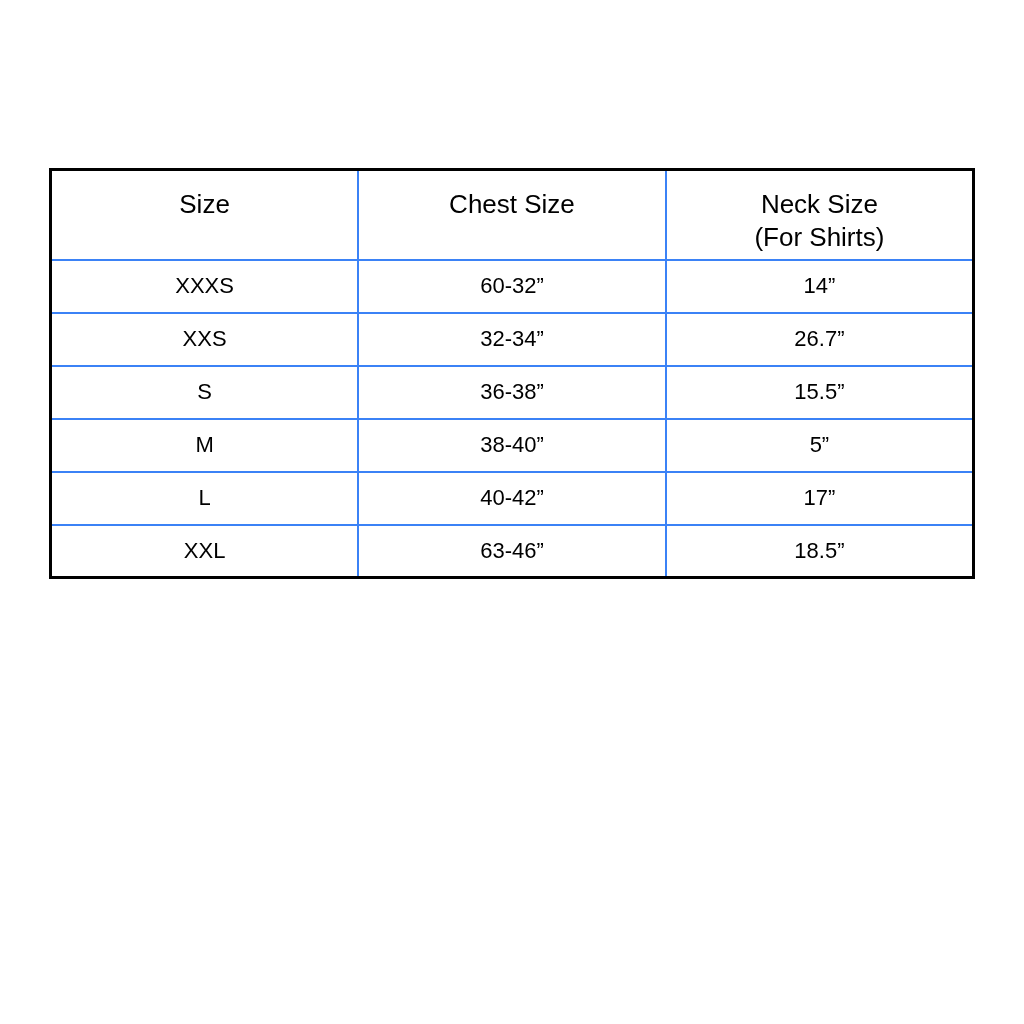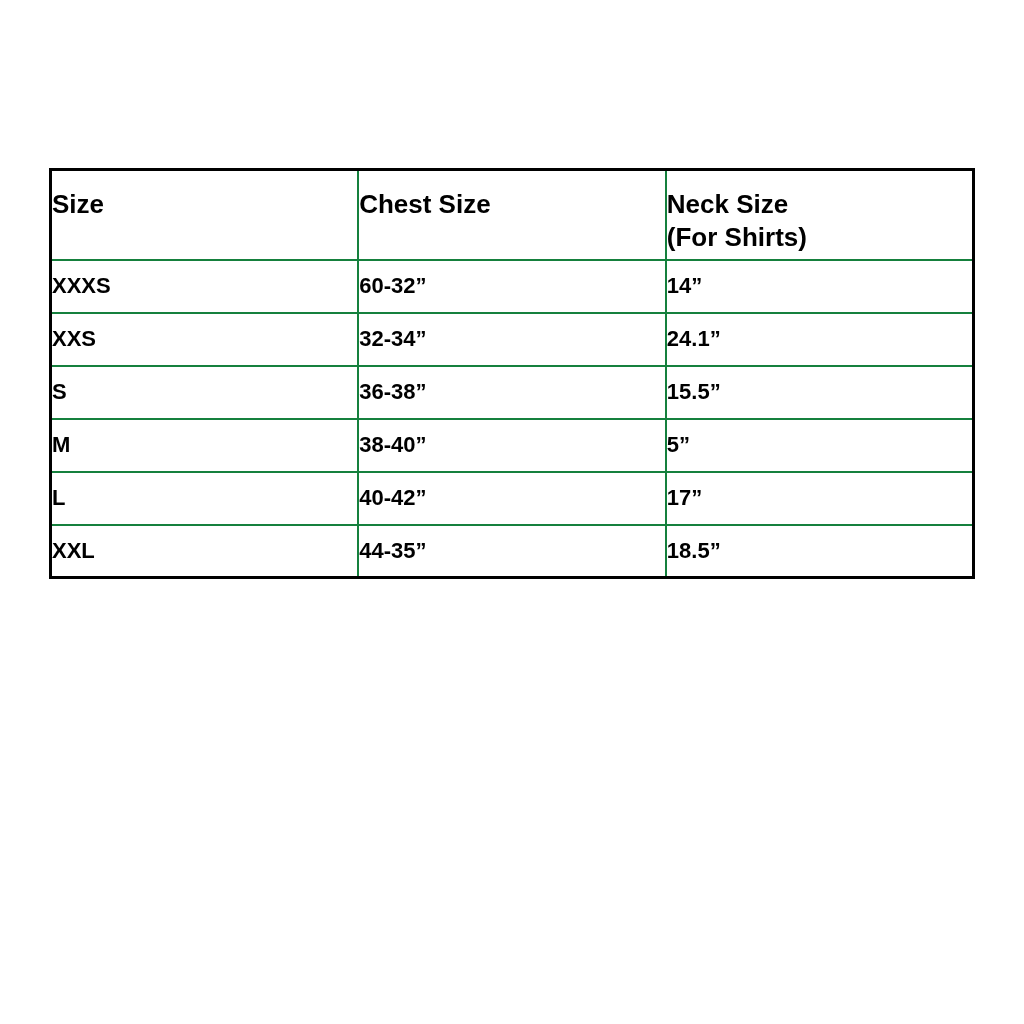--- a/index.html
+++ b/index.html
@@ -24,23 +24,23 @@
   }
   table.size-table {
     width: 926px;
     margin: 0 auto;
     border-collapse: collapse;
     table-layout: fixed;
     border: 3px solid #000000;
   }
   table.size-table th,
   table.size-table td {
-    border: 2px solid #15803d;
-    text-align: left;
-    font-weight: bold;
+    border: 2px solid #3b82f6;
+    text-align: center;
+    font-weight: normal;
   }
   table.size-table th {
     height: 90px;
     vertical-align: top;
     padding-top: 17px;
     font-size: 26px;
     line-height: 1.25;
   }
   table.size-table td {
     height: 53px;
@@ -74,37 +74,37 @@
     </thead>
     <tbody id="table-body">
         <tr>
           <td>XXXS</td>
           <td>60-32”</td>
           <td>14”</td>
         </tr>
         <tr>
           <td>XXS</td>
           <td>32-34”</td>
-          <td>24.1”</td>
+          <td>26.7”</td>
         </tr>
         <tr>
           <td>S</td>
           <td>36-38”</td>
           <td>15.5”</td>
         </tr>
         <tr>
           <td>M</td>
           <td>38-40”</td>
           <td>5”</td>
         </tr>
         <tr>
           <td>L</td>
           <td>40-42”</td>
           <td>17”</td>
         </tr>
         <tr>
           <td>XXL</td>
-          <td>44-35”</td>
+          <td>63-46”</td>
           <td>18.5”</td>
         </tr>
       </tbody>
   </table>
 </div>
 
 </body></html>

